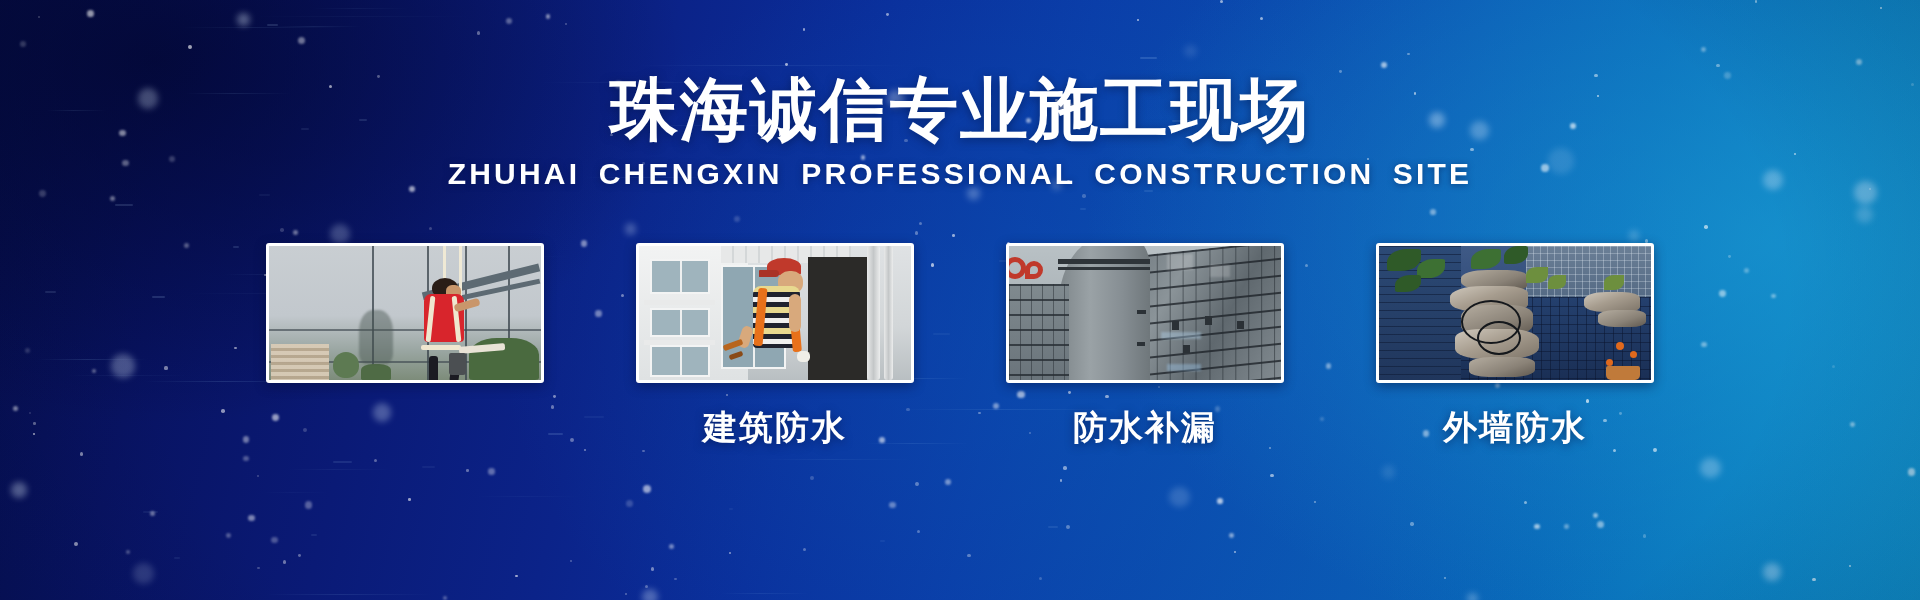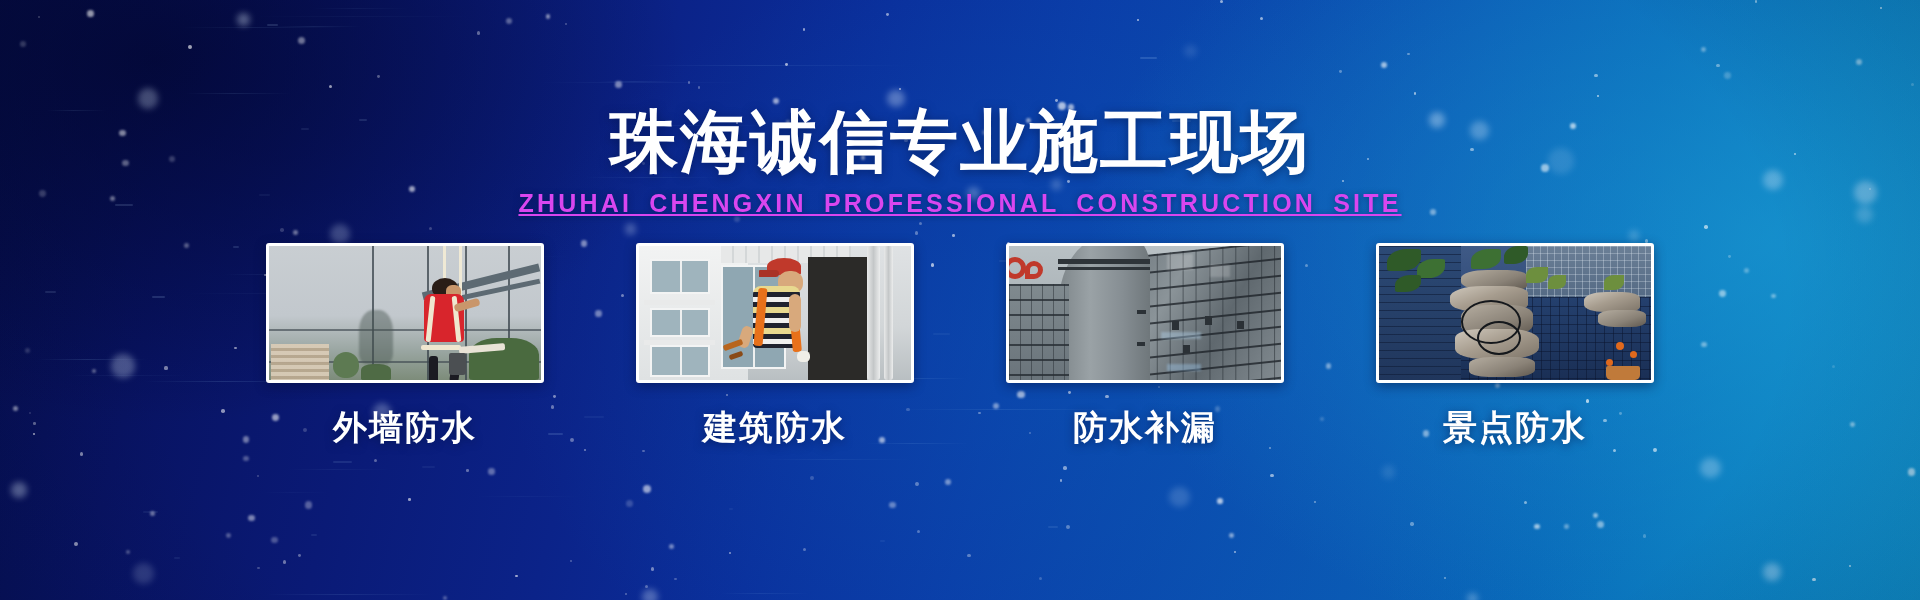--- a/index.html
+++ b/index.html
@@ -66,43 +66,42 @@
   .dot {
     position:absolute; border-radius:50%;
     background:rgba(255,255,255,0.85);
   }
   .dot.soft { filter:blur(1.2px); }
   .dot.blurry { filter:blur(3px); background:rgba(225,240,255,0.55); }
 
   
   .heading {
     position:absolute; top:74px; left:0; width:1920px;
-    text-align:center; z-index:8;margin-top:32px;
+    text-align:center; z-index:8;
   }
   .title-cn {
     font-family:"DejaVu Sans","Liberation Sans",sans-serif;
     font-size:68px;
     font-weight:bold;
     color:#ffffff;
     letter-spacing:2px;
     line-height:1.05;
     text-shadow:0 2px 10px rgba(0,20,70,.55);
     white-space:nowrap;
   }
   .title-en {
     margin-top:12px;
     font-family:"Liberation Sans","DejaVu Sans",sans-serif;
-    font-size:25px;
+    font-size:30px;
     font-weight:bold;
-    color:#d946ef;
+    color:#ffffff;
     letter-spacing:3.2px;
     word-spacing:7px;
     white-space:nowrap;
     text-shadow:0 1px 6px rgba(0,20,70,.5);
-    text-decoration:underline;
   }
 
   
   .cards {
     position:absolute; top:243px; left:0; width:1920px;
     display:flex; justify-content:center; gap:92px;
     z-index:8;
   }
   .card { width:278px; }
   .thumb {
@@ -564,21 +563,20 @@
           <div class="harness" style="left:58.5%;top:37%;width:5px;height:46px;transform:rotate(6deg);"></div>
           <div class="harness" style="left:68%;top:37%;width:5px;height:46px;transform:rotate(-6deg);"></div>
           <div class="worker-arm" style="left:68%;top:41%;width:26px;height:8px;transform:rotate(-16deg);"></div>
           <div class="harness" style="left:56%;top:74%;width:40px;height:5px;"></div>
           <div class="worker-leg" style="left:59%;top:82%;width:9px;height:28px;"></div>
           <div class="worker-leg" style="left:67%;top:82%;width:9px;height:26px;transform:rotate(8deg);"></div>
           <div class="board" style="left:70%;top:74%;width:46px;height:7px;transform:rotate(-5deg);"></div>
           <div class="bucket" style="left:66%;top:80%;width:17px;height:22px;"></div>
         </div>
       </div>
-      <div class="card-label">外墙防水</div>
     </div>
 
     <div class="card">
       <div class="thumb">
         <div class="scene s2">
           <div class="wall-l"></div>
           <div class="win" style="left:4%;top:10%;width:22%;height:26%;"></div>
           <div class="win" style="left:4%;top:46%;width:22%;height:22%;"></div>
           <div class="win" style="left:4%;top:74%;width:22%;height:24%;"></div>
           <div class="band" style="left:2%;top:40%;width:26%;height:5px;"></div>
@@ -652,17 +650,17 @@
           <div class="grass" style="left:62%;top:22%;width:18px;height:14px;"></div>
           <div class="grass" style="right:10%;top:22%;width:20px;height:15px;"></div>
           <div class="hose" style="left:30%;top:40%;width:60px;height:44px;"></div>
           <div class="hose" style="left:36%;top:56%;width:44px;height:34px;"></div>
           <div class="flower" style="right:10%;top:72%;width:8px;height:8px;"></div>
           <div class="flower" style="right:5%;top:78%;width:7px;height:7px;"></div>
           <div class="flower" style="right:14%;top:84%;width:7px;height:7px;"></div>
           <div class="pot" style="right:4%;bottom:0;width:34px;height:14px;"></div>
         </div>
       </div>
-      <div class="card-label">景点防水</div>
+      <div class="card-label">外墙防水</div>
     </div>
 
   </div>
 </div>
 
 </body></html>

